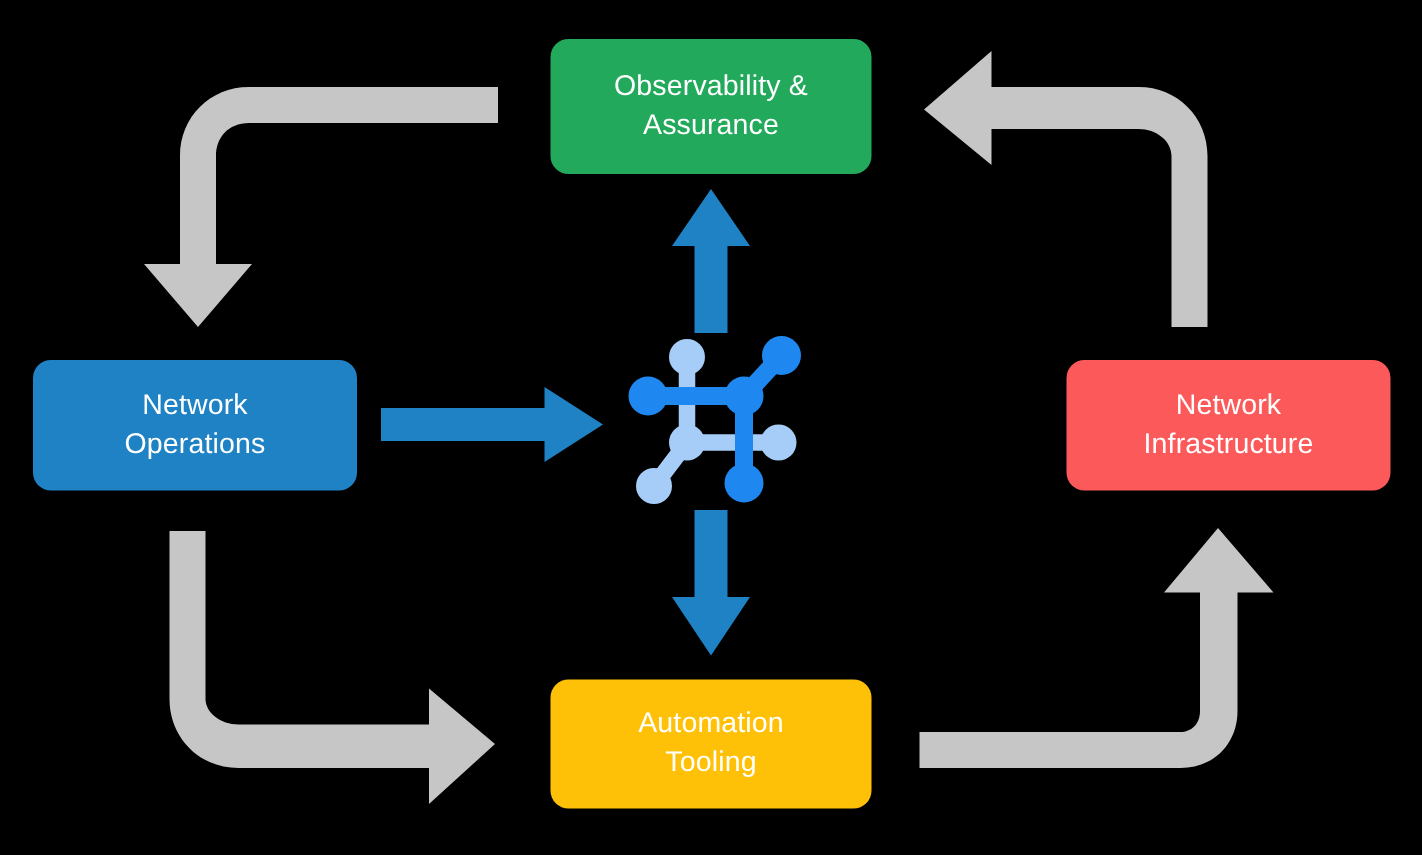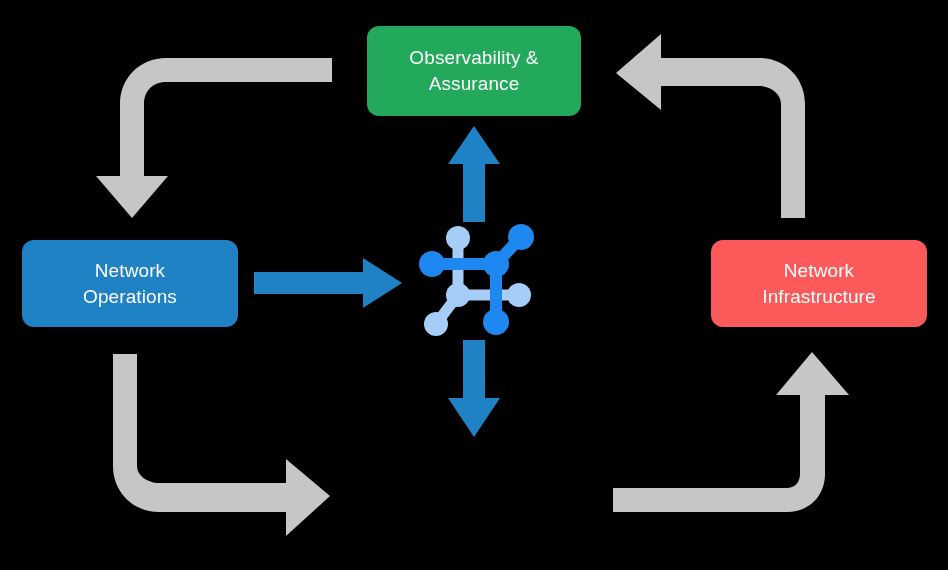--- a/index.html
+++ b/index.html
@@ -142,14 +142,18 @@
   <div class="node-box" id="box-network-operations" style="background: rgb(30, 130, 196); color: rgb(255, 255, 255);">
     <span>Network
 Operations</span>
   </div>
 
   <div class="node-box" id="box-network-infrastructure" style="background: rgb(252, 90, 90); color: rgb(255, 255, 255);">
     <span>Network
 Infrastructure</span>
   </div>
 
+  <div class="node-box" id="box-automation-tooling" style="background: rgb(255, 193, 7); color: rgb(255, 255, 255);">
+    <span>Automation
+Tooling</span>
+  </div>
 
 </div>
 
 </body></html>

